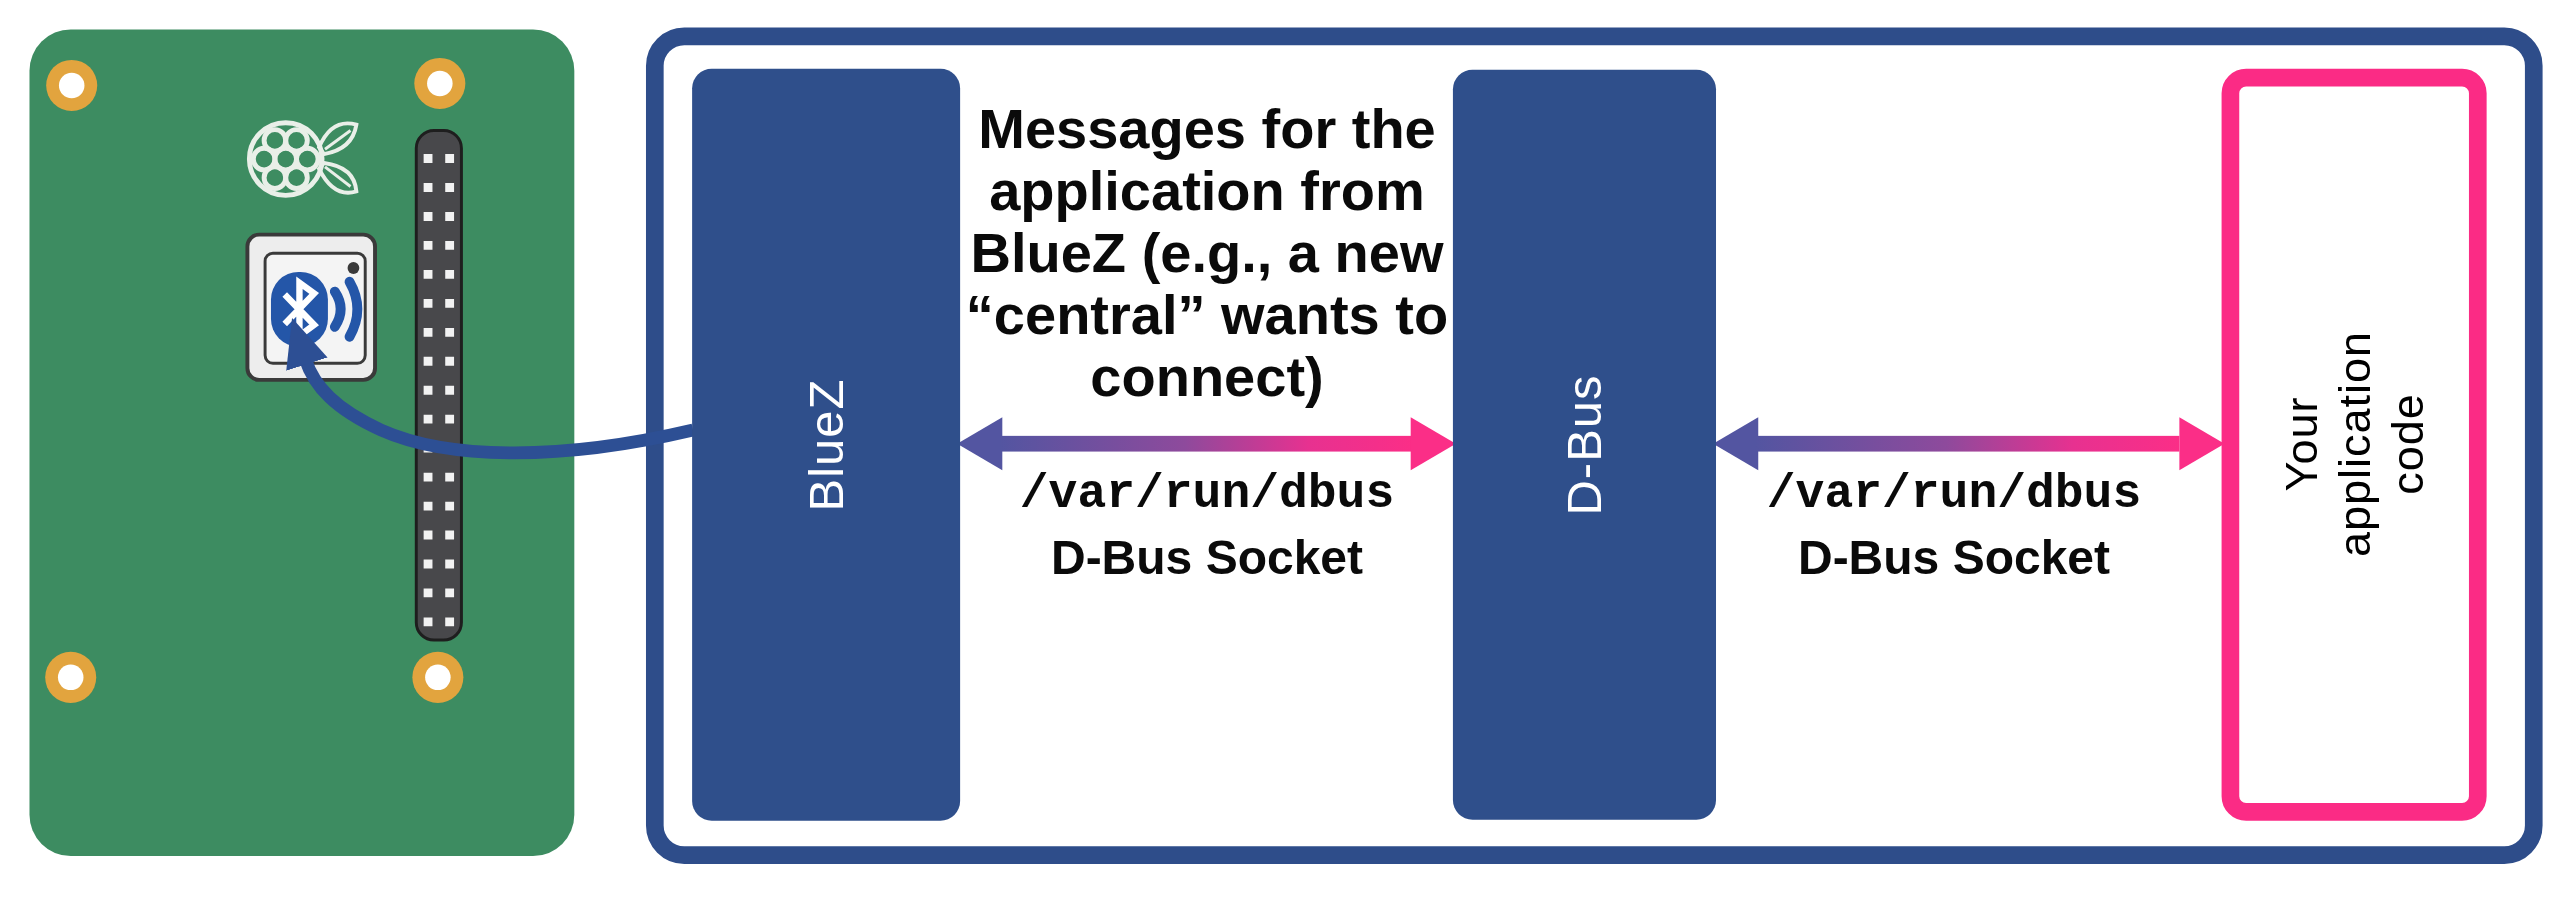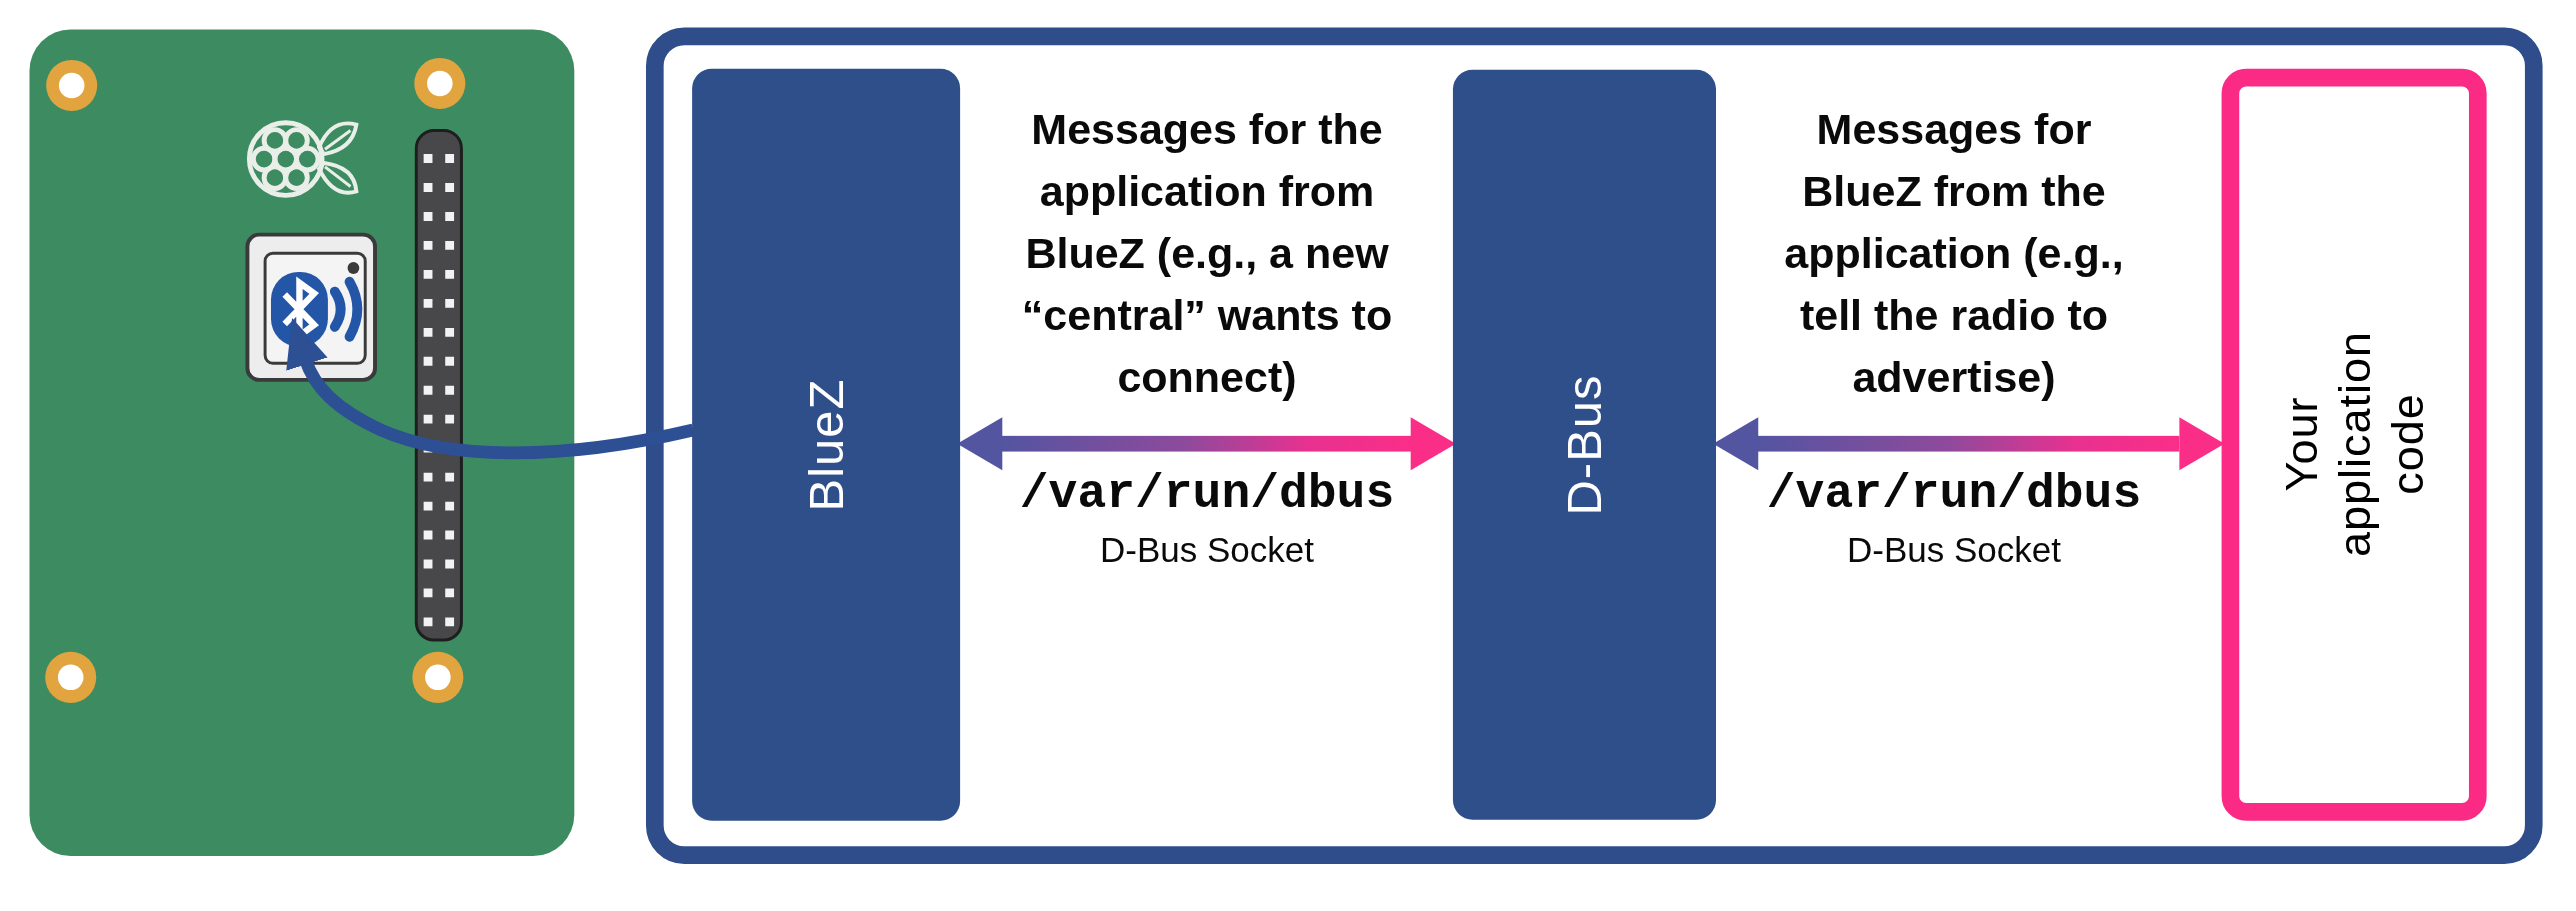--- a/index.html
+++ b/index.html
@@ -9,39 +9,39 @@
     background:#ffffff;
     font-family:"Liberation Sans", sans-serif;
     overflow:hidden;
   }
   .scene{position:absolute;left:0;top:0;}
   .txt{position:absolute;color:#000;}
   .note{
     transform:translateX(-50%);
     text-align:center;
     white-space:pre-line;
-    font-size:43px;
+    font-size:56px;
     line-height:62px;
     font-weight:700;
     color:#0a0a0a;
   }
   .mono{
     transform:translateX(-50%);
     text-align:right;
     font-family:"Liberation Mono", monospace;
     font-weight:700;
     font-size:48px;
     color:#0a0a0a;
     white-space:pre;
   }
   .socklabel{
     transform:translateX(-50%);
     text-align:right;
-    font-weight:400;
-    font-size:35px;
+    font-weight:700;
+    font-size:48px;
     color:#0a0a0a;
     white-space:pre;
   }
   .vlabel{
     transform:translate(-50%,-50%) rotate(-90deg);
     text-align:center;
     white-space:pre-line;
     font-size:49px;
     letter-spacing:1px;
   }
@@ -153,25 +153,20 @@
 
   <div class="txt vlabel dark" style="left:2354px;top:444px;">Your application
 code</div>
 
   <div class="txt note" style="left:1207px;top:98px;">Messages for the
 application from
 BlueZ (e.g., a new
 “central” wants to
 connect)</div>
 
-  <div class="txt note" style="left:1954px;top:98px;">Messages for
-BlueZ from the
-application (e.g.,
-tell the radio to
-advertise)</div>
 
   <div class="txt mono" style="left:1207px;top:467px;">/var/run/dbus</div>
   <div class="txt socklabel" style="left:1207px;top:530px;">D-Bus Socket</div>
 
   <div class="txt mono" style="left:1954px;top:467px;">/var/run/dbus</div>
   <div class="txt socklabel" style="left:1954px;top:530px;">D-Bus Socket</div>
 
 </div>
 
 

